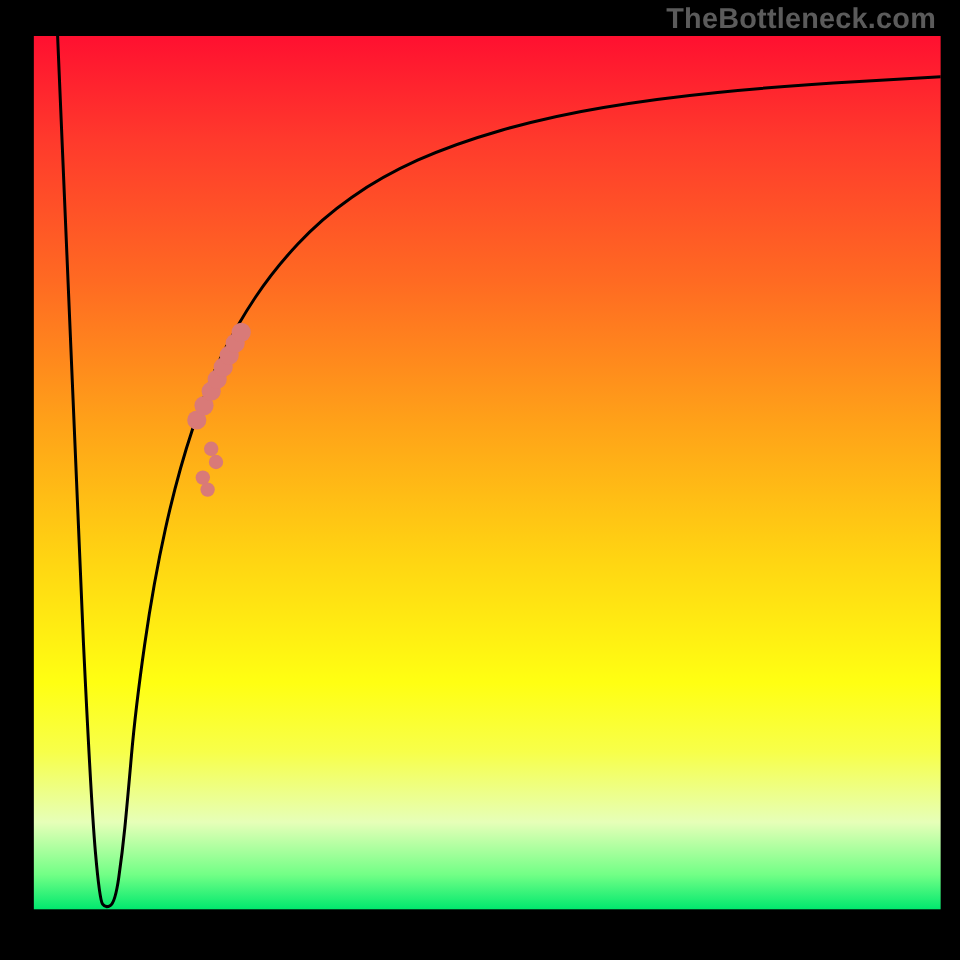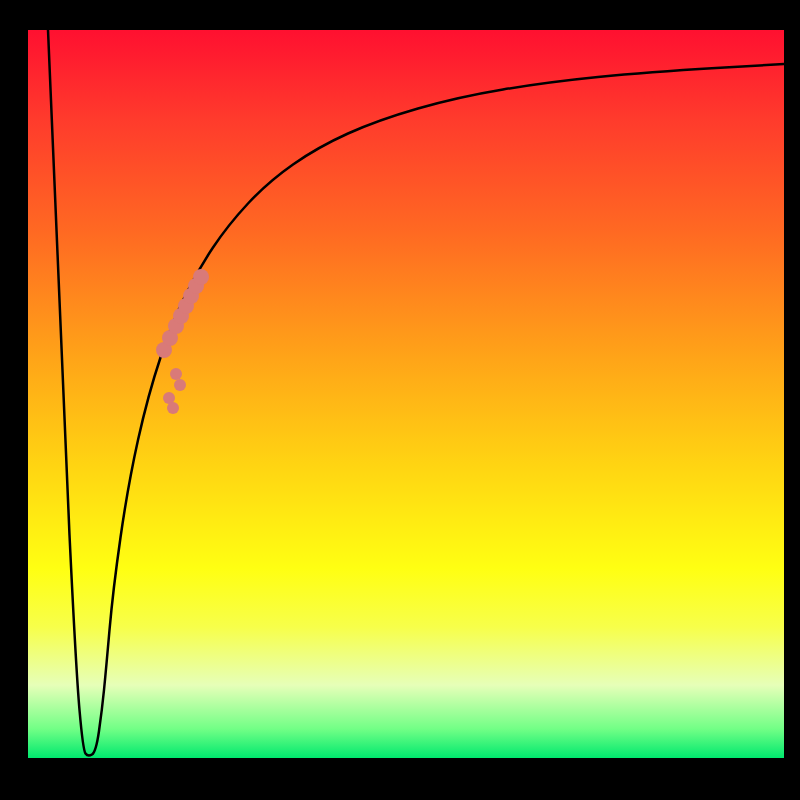--- a/index.html
+++ b/index.html
@@ -68,20 +68,21 @@
   }
   .dot-group circle {
     fill: #d97a78;
   }
 </style>
 </head>
 <body>
 
 <div class="root">
 
+  <div class="watermark">TheBottleneck.com</div>
 
   <div class="plot">
     <div class="gradient"></div>
 
     <svg class="curve" viewBox="0 0 756 728" preserveAspectRatio="none">
       <path id="curve-path" class="curve-path" d="M 20 0 Q 35 370 41.5 505 Q 48 640 51.5 680 Q 55 720 57.5 723.5 Q 60 727 64 724.5 Q 68 722 71 701 Q 74 680 76 660 Q 78 640 81.5 600 Q 85 560 92.5 507.5 Q 100 455 110 410 Q 120 365 132.5 327.5 Q 145 290 157.5 265 Q 170 240 185 217.5 Q 200 195 220 173.5 Q 240 152 265 134.5 Q 290 117 320 103.5 Q 350 90 390 78.5 Q 430 67 475 59.5 Q 520 52 570 47 Q 620 42 688 38 T 756 34"></path>
       <g id="dots" class="dot-group">
           <circle cx="136" cy="320" r="8"></circle>
           <circle cx="142" cy="308" r="8"></circle>
           <circle cx="148" cy="296" r="8"></circle>

